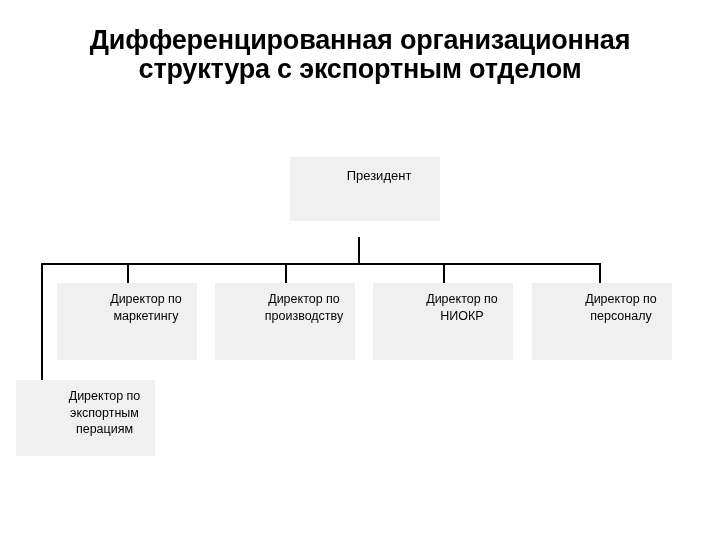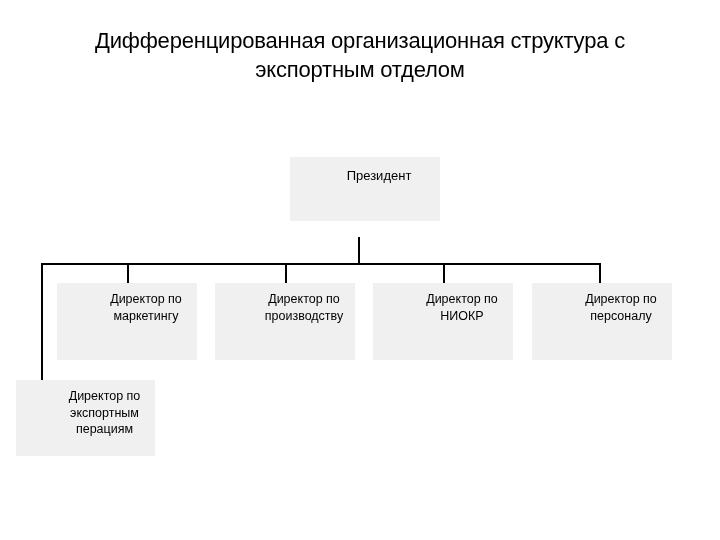--- a/index.html
+++ b/index.html
@@ -17,22 +17,22 @@
   }
 
   
   .title {
     position: absolute;
     left: 40px;
     top: 26px;
     width: 640px;
     text-align: center;
     font-family: "Liberation Sans", sans-serif;
-    font-weight: normal;
-    font-size: 22px;
+    font-weight: bold;
+    font-size: 27px;
     line-height: 29px;
     color: #000000;
     letter-spacing: -0.2px;
   }
 
   
   .node {
     position: absolute;
     background: #f0f0f0;
     box-sizing: border-box;

